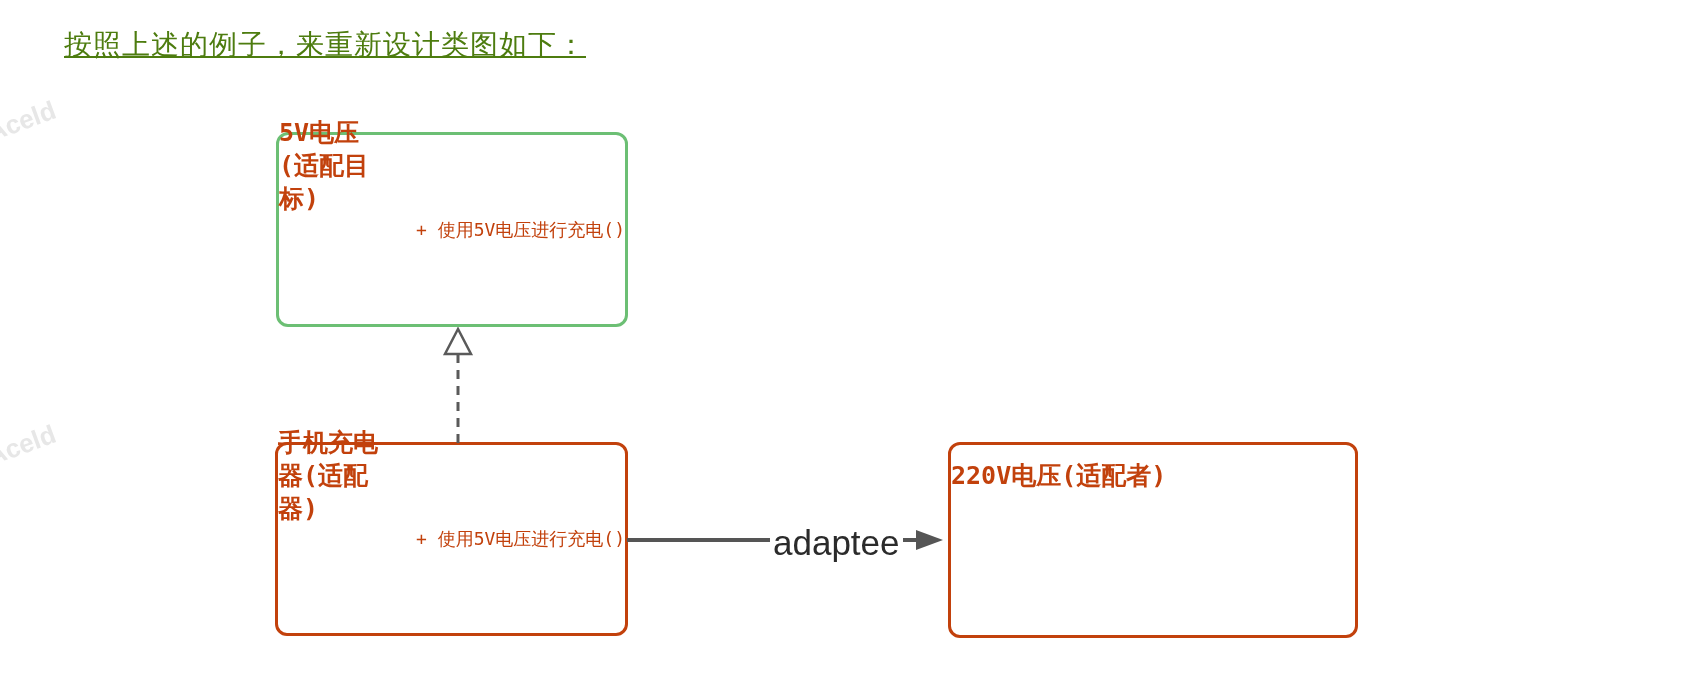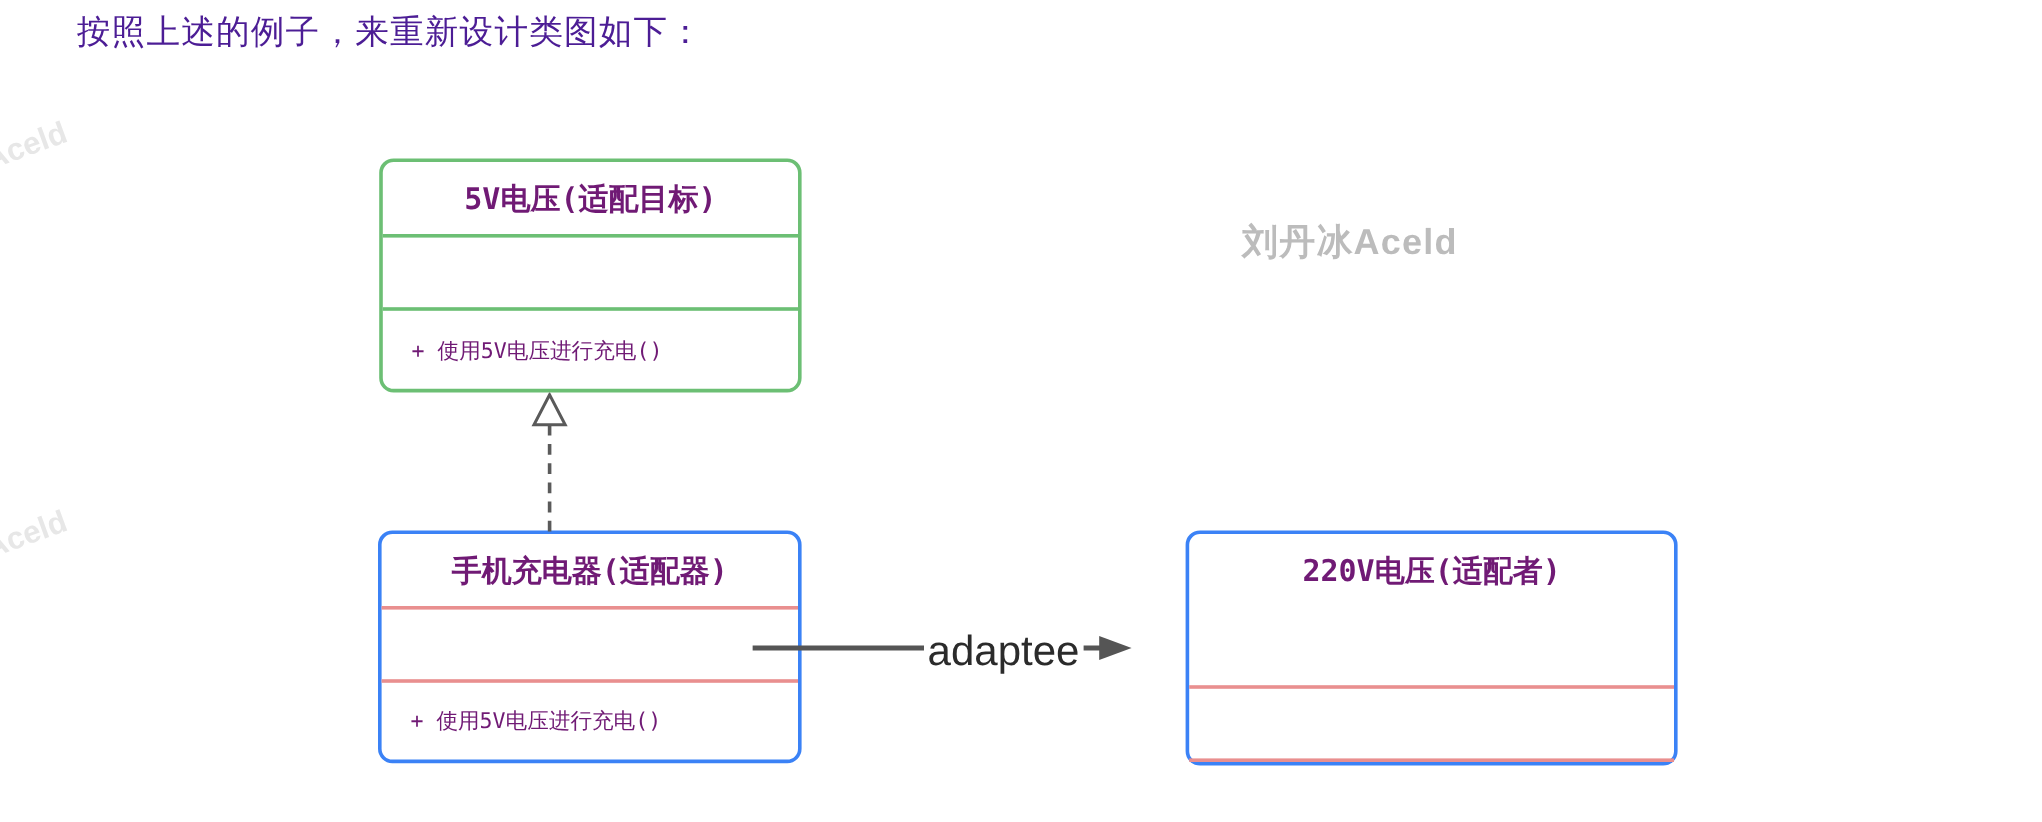--- a/index.html
+++ b/index.html
@@ -8,39 +8,39 @@
     position: relative;
     width: 1702px;
     height: 685px;
     background: #ffffff;
     overflow: hidden;
     font-family: "Liberation Sans", "DejaVu Sans", sans-serif;
   }
   .page-title {
     position: absolute;
     left: 64px;
-    top: 8px;
+    top: 26px;
     font-size: 28px;
-    color: #4c1d95;
+    color: #4d7c0f;
     letter-spacing: 1px;
     font-family: "Liberation Sans", "DejaVu Sans", sans-serif;
+    text-decoration: underline;
   }
   
   .uml-box {
     position: absolute;
     background: #ffffff;
     border-radius: 12px;
     display: flex;
-    flex-direction: column;
+    flex-direction: row;
     font-family: "DejaVu Sans Mono", "Liberation Serif", serif;
-    color: #701a75;
-    margin-left: 40px;
+    color: #c2410c;
   }
   .uml-box.green { border: 3px solid #6cbf74; }
-  .uml-box.pink  { border: 3px solid #3b82f6; justify-content: space-between; }
+  .uml-box.pink  { border: 3px solid #c2410c; justify-content: space-between; }
   .box-target  { left: 276px; top: 132px; width: 352px; height: 195px; }
   .box-adapter { left: 275px; top: 442px; width: 353px; height: 194px; }
   .box-adaptee { left: 948px; top: 442px; width: 410px; height: 196px; gap: 45px; }
   .c-title {
     height: 60px;
     display: flex;
     align-items: center;
     justify-content: center;
     font-size: 25px;
     font-weight: bold;
@@ -93,21 +93,20 @@
 </style>
 </head>
 <body>
 
 <div class="canvas">
 
   <div class="page-title">按照上述的例子，来重新设计类图如下：</div>
 
   <div class="wm-corner top">Aceld</div>
   <div class="wm-corner bottom">Aceld</div>
-  <div class="wm-author">刘丹冰Aceld</div>
 
   <div class="uml-box green box-target">
     <div class="c-title">5V电压(适配目标)</div>
     <div class="c-attrs"></div>
     <div class="c-method">+ 使用5V电压进行充电()</div>
   </div>
 
   <div class="uml-box pink box-adapter">
     <div class="c-title">手机充电器(适配器)</div>
     <div class="c-attrs"></div>

